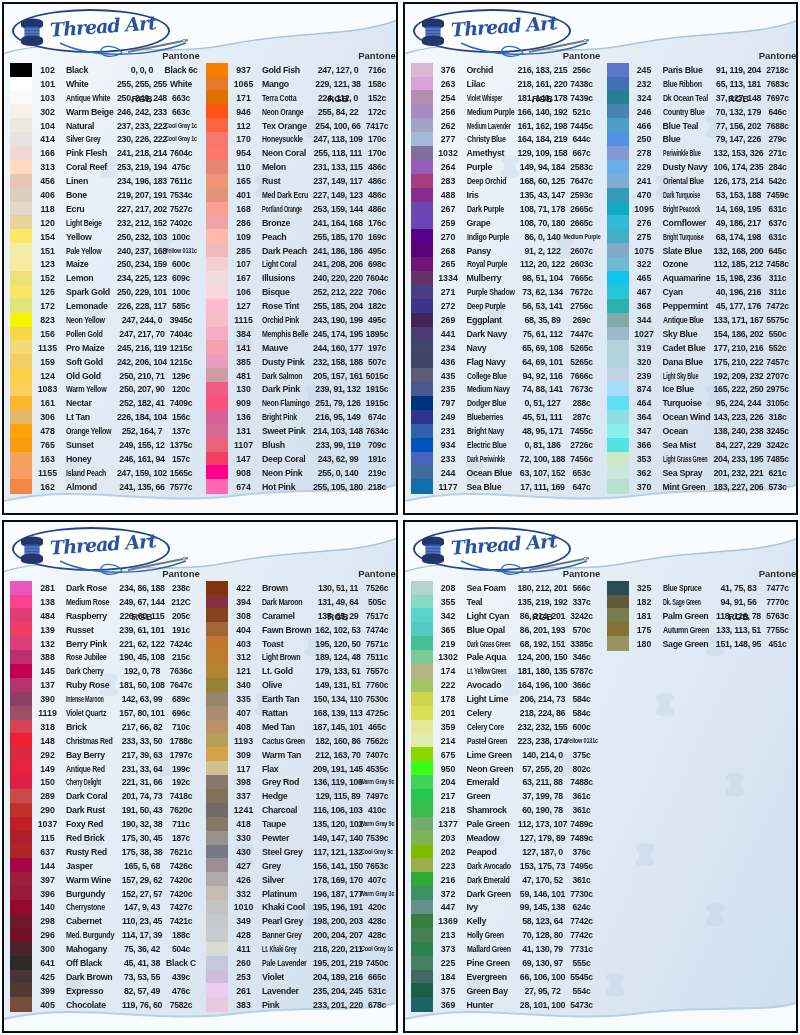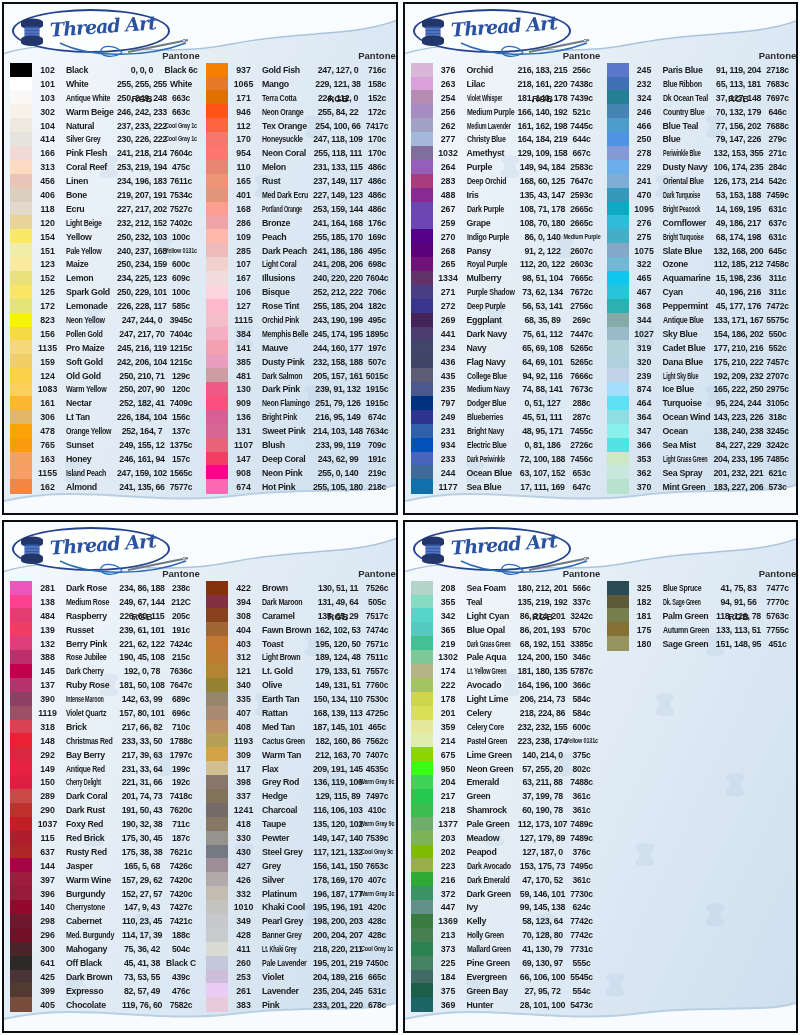--- a/index.html
+++ b/index.html
@@ -902,21 +902,21 @@
             <span class="sw" style="background:rgb(79, 147, 226)"></span>
             <span class="c num">250</span>
             <span class="c nm">Blue</span>
             <span class="c rgbv">79, 147, 226</span>
             <span class="c pan">279c</span>
           </div>
           <div class="row">
             <span class="sw" style="background:rgb(132, 153, 213)"></span>
             <span class="c num">278</span>
             <span class="c nm sq2">Periwinkle Blue</span>
-            <span class="c rgbv">132, 153, 355</span>
+            <span class="c rgbv">132, 153, 326</span>
             <span class="c pan">271c</span>
           </div>
           <div class="row">
             <span class="sw" style="background:rgb(106, 174, 235)"></span>
             <span class="c num">229</span>
             <span class="c nm">Dusty Navy</span>
             <span class="c rgbv">106, 174, 235</span>
             <span class="c pan">284c</span>
           </div>
           <div class="row">

